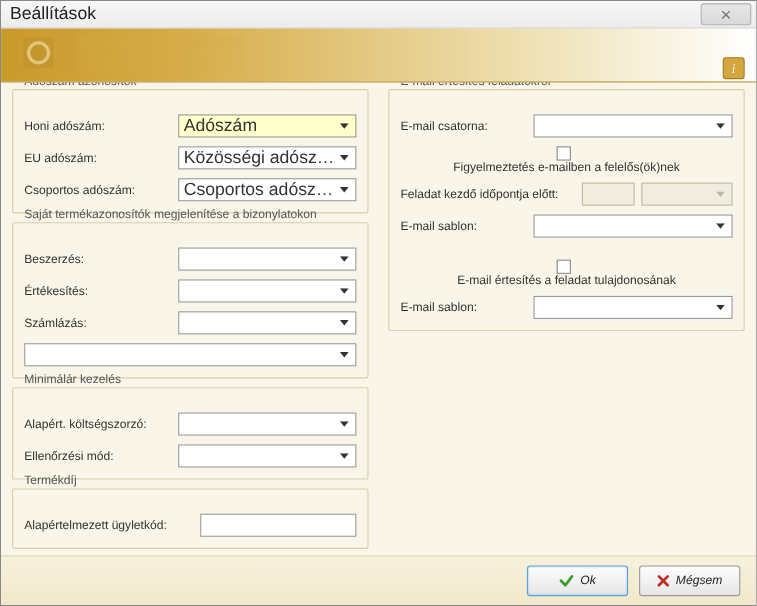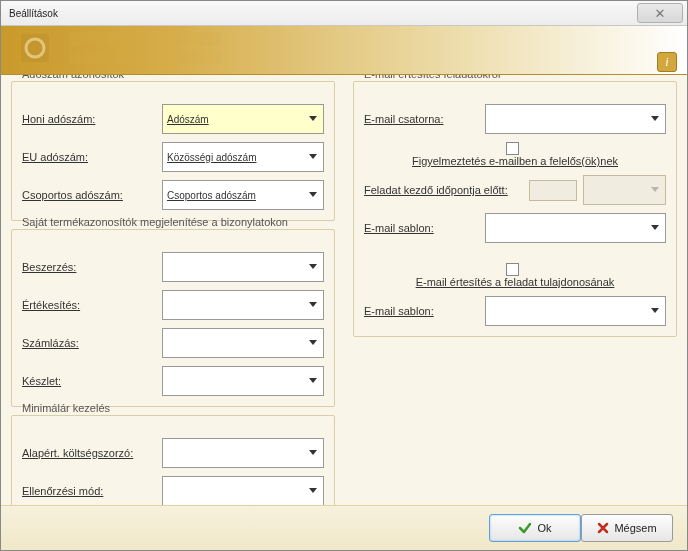--- a/index.html
+++ b/index.html
@@ -1,44 +1,44 @@
 <!DOCTYPE html>
 <html><head>
 <meta charset="utf-8">
 <style>
 html,body{margin:0;padding:0;font-family:Tahoma,Arial,sans-serif;font-size:11px;color:#333;background:#d0d0d0;}
 .window{width:688px;height:551px;background:#fff;display:flex;flex-direction:column;border:1px solid #888;box-sizing:border-box;position:relative;}
 .titlebar{height:24px;background:linear-gradient(#f8f8f8,#ececec);display:flex;align-items:center;justify-content:space-between;padding:0 0 0 8px;border-bottom:1px solid #c8c8c8;}
-.titlebar .title{font-size:10px;color:#222;}
+.titlebar .title{font-size:16px;color:#222;}
 .titlebar .close{width:44px;height:18px;background:linear-gradient(#e8e8e8,#d8d8d8);border:1px solid #b0b0b0;border-radius:3px;display:flex;align-items:center;justify-content:center;color:#777;font-size:13px;margin-right:4px;}
 .banner{height:48px;background:linear-gradient(90deg,#c99a2a 0,#d6ad4a 25%,#efe1b4 70%,#fff 100%);position:relative;border-bottom:1px solid #b58e2a;}
 .banner .deco{position:absolute;left:20px;top:0;width:200px;height:48px;opacity:.55;}
 .banner .info{position:absolute;right:10px;top:26px;width:18px;height:18px;border-radius:3px;background:#d3a73e;border:1px solid #a47e1e;display:flex;align-items:center;justify-content:center;color:#fff;font-style:italic;font-family:Georgia,serif;font-size:12px;}
 .body{flex:1;background:#f9f5e8;display:flex;padding:6px 10px 4px 10px;gap:18px;overflow:hidden;}
 .col{flex:1;display:flex;flex-direction:column;min-width:0;}
-.group{border:1px solid #d8cfa8;border-radius:2px;padding:10px 10px 10px 10px;margin-bottom:8px;background:#f9f5e8;text-decoration:underline;}
+.group{border:1px solid #d8cfa8;border-radius:2px;padding:10px 10px 10px 10px;margin-bottom:8px;background:#f9f5e8;}
 .group-title{position:relative;top:-17px;left:-4px;background:#f9f5e8;display:inline-block;padding:0 4px;color:#555;height:0;}
 .group-title span{position:relative;top:-7px;}
 .row{display:flex;align-items:center;margin-bottom:8px;min-height:21px;}
 .row:last-child{margin-bottom:0;}
 .row label{width:140px;color:#333;flex-shrink:0;}
 .row .lbl-wide{width:140px;}
-.combo,.txt{height:21px;border:1px solid #999;background:#fff;box-sizing:border-box;font-size:10px;padding:14px 4px;display:flex;align-items:center;justify-content:space-between;flex:1;min-width:0;}
+.combo,.txt{height:21px;border:1px solid #999;background:#fff;box-sizing:border-box;font-size:16px;padding:0 4px;display:flex;align-items:center;justify-content:space-between;flex:1;min-width:0;}
 .combo{position:relative;}
 .combo.hili{background:#ffffcc;}
 .combo .val{overflow:hidden;white-space:nowrap;text-overflow:ellipsis;flex:1;}
 .combo .arrow{width:12px;height:12px;display:flex;align-items:center;justify-content:center;}
 .combo .arrow svg{display:block;}
 .combo.disabled{background:#f0ece0;border-color:#c5baa0;}
 .combo.disabled .arrow{opacity:.4;}
 .numbox{width:48px;height:21px;border:1px solid #c5baa0;background:#f0ece0;box-sizing:border-box;margin-right:6px;}
 .chk{width:13px;height:13px;border:1px solid #888;background:#fff;margin-right:6px;flex-shrink:0;box-sizing:border-box;}
 .check-row{display:flex;align-items:center;margin-bottom:8px;min-height:16px;flex-direction:column;}
 .right-col .row label{width:121px;}
-.footer{height:44px;background:linear-gradient(#f7f1dd,#f1e8c9);border-top:1px solid #e0d3a0;display:flex;align-items:center;justify-content:flex-end;padding:0 14px;}
+.footer{height:44px;background:linear-gradient(#f7f1dd,#f1e8c9);border-top:1px solid #e0d3a0;display:flex;align-items:center;justify-content:flex-end;padding:0 14px;gap:10px;font-style:italic;}
 .btn{height:26px;min-width:70px;padding:0 10px;border:1px solid #9a9a9a;border-radius:3px;background:linear-gradient(#fdfdfd,#e6e6e6);display:flex;align-items:center;justify-content:center;gap:5px;font-size:11px;color:#222;cursor:pointer;}
 .btn.primary{border-color:#5aa3e0;box-shadow:0 0 2px #7bb8ea inset;}
 .ico-ok{width:14px;height:14px;}
 .ico-cancel{width:12px;height:12px;}
 </style>
 </head>
 <body>
 
 <div class="window">
 
@@ -131,21 +131,20 @@
           <div class="combo">
               <span class="val"></span>
               <span class="arrow">
                 <svg width="8" height="6">
                   <path d="M0 0 L8 0 L4 5 Z" fill="#333"></path>
                 </svg>
               </span>
             </div>
         </div>
         <div class="row">
-          <label>Készlet:</label>
           <div class="combo">
               <span class="val"></span>
               <span class="arrow">
                 <svg width="8" height="6">
                   <path d="M0 0 L8 0 L4 5 Z" fill="#333"></path>
                 </svg>
               </span>
             </div>
         </div>
       </div>

